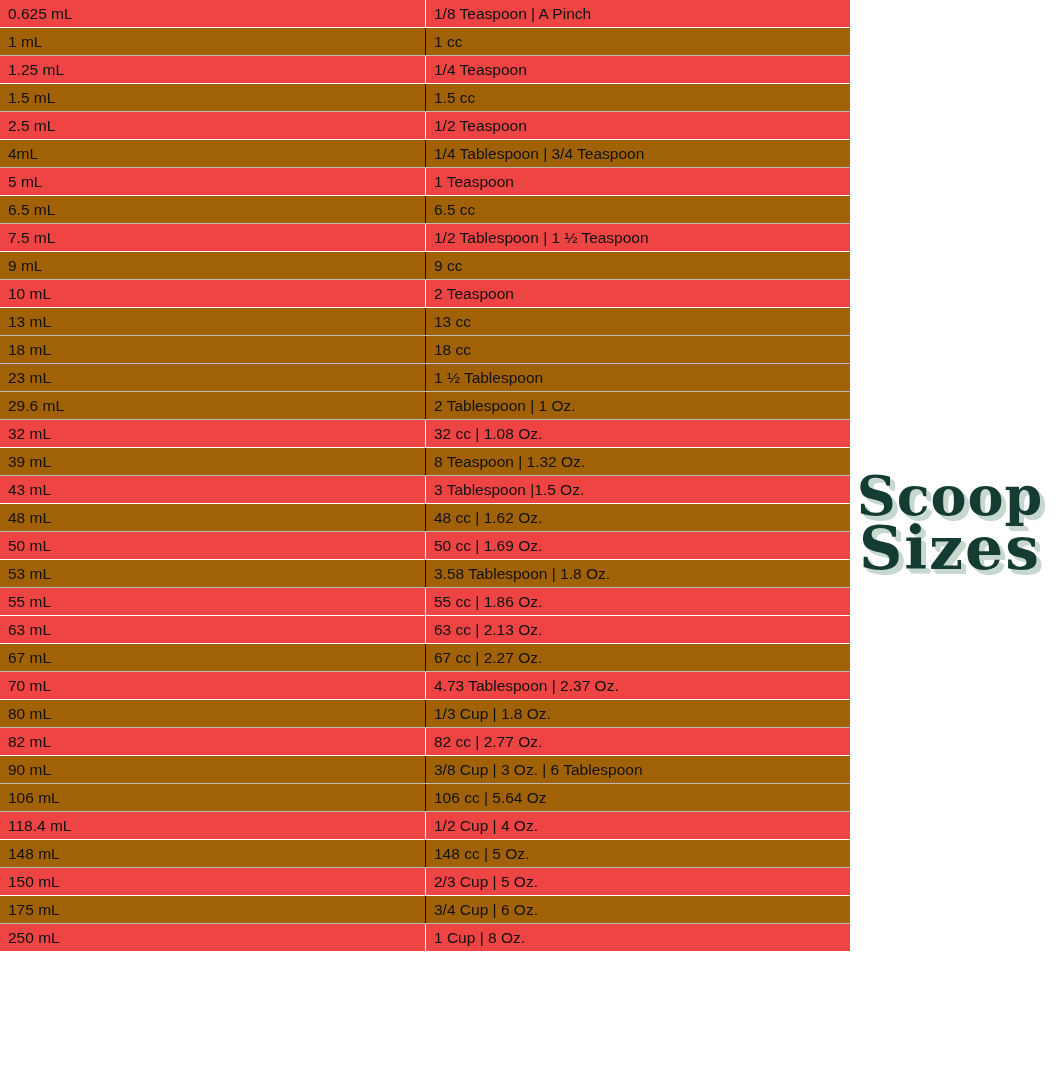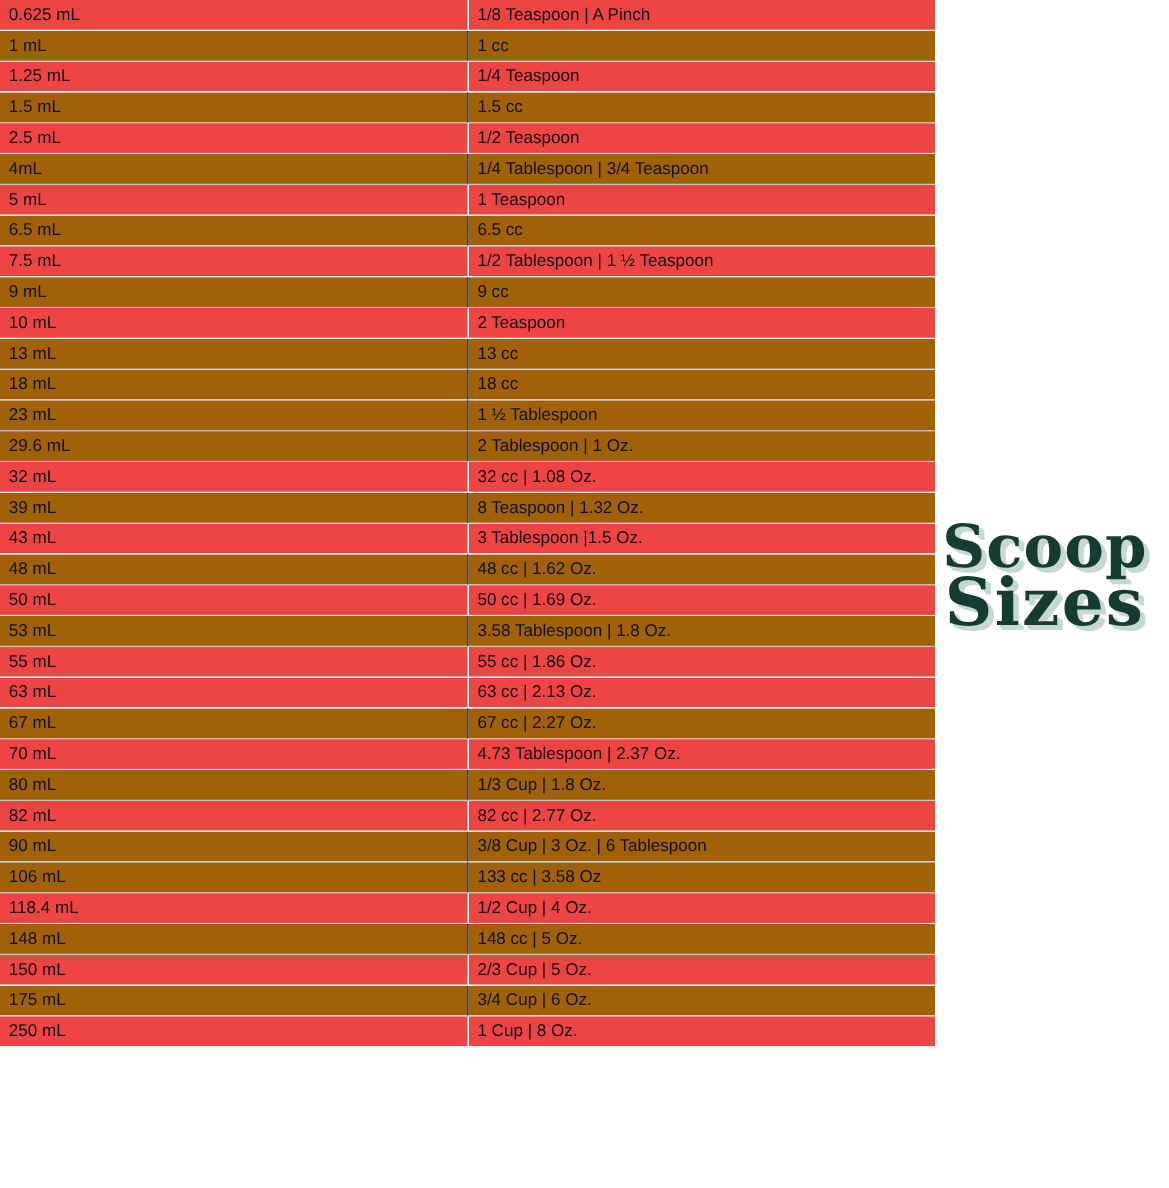--- a/index.html
+++ b/index.html
@@ -203,21 +203,21 @@
         <tr class="row-shaded">
           <td class="col-ml">82 mL</td>
           <td class="col-eq">82 cc | 2.77 Oz.</td>
         </tr>
         <tr class="row-plain">
           <td class="col-ml">90 mL</td>
           <td class="col-eq">3/8 Cup | 3 Oz. | 6 Tablespoon</td>
         </tr>
         <tr class="row-plain">
           <td class="col-ml">106 mL</td>
-          <td class="col-eq">133 cc | 3.58 Oz</td>
+          <td class="col-eq">106 cc | 5.64 Oz</td>
         </tr>
         <tr class="row-shaded">
           <td class="col-ml">118.4 mL</td>
           <td class="col-eq">1/2 Cup | 4 Oz.</td>
         </tr>
         <tr class="row-plain">
           <td class="col-ml">148 mL</td>
           <td class="col-eq">148 cc | 5 Oz.</td>
         </tr>
         <tr class="row-shaded">

